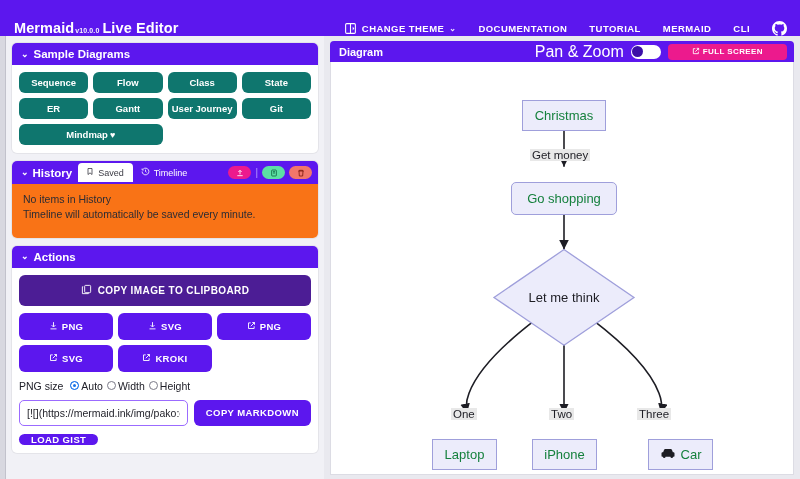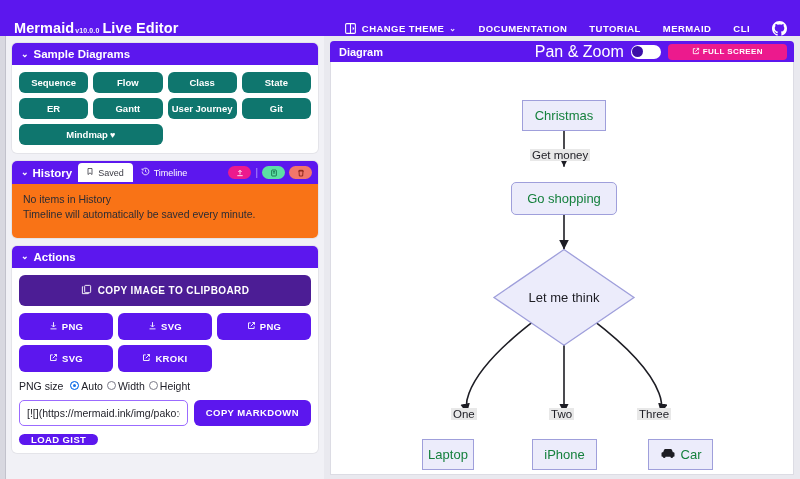--- a/index.html
+++ b/index.html
@@ -396,21 +396,21 @@
       <div class="edge-label" style="left:199px; top:87px;">Get money</div>
 
       <div class="node rounded" style="left:180px; top:120px; width:106px; height:33px;">Go shopping</div>
 
       <div class="diamond-label" style="left:183px; top:228px; width:100px; text-align:center;">Let me think</div>
 
       <div class="edge-label" style="left:120px; top:346px;">One</div>
       <div class="edge-label" style="left:218px; top:346px;">Two</div>
       <div class="edge-label" style="left:306px; top:346px;">Three</div>
 
-      <div class="node" style="left:91px; top:377px; width:52px; height:31px;">Laptop</div>
+      <div class="node" style="left:101px; top:377px; width:65px; height:31px;">Laptop</div>
 
       <div class="node" style="left:201px; top:377px; width:65px; height:31px;">iPhone</div>
 
       <div class="node car-node" style="left:297px; top:377px; width:65px; height:31px;margin-left:20px;">
         <span>
           <svg width="16" height="13" viewBox="0 0 24 20" fill="#1d1d24">
             <path d="M4.5 8 L6 4.2 C6.3 3.4 7 3 7.8 3 h8.4 c.8 0 1.5.4 1.8 1.2 L19.5 8
                      h.8 c.9 0 1.7.8 1.7 1.7 V14 c0 .6-.4 1-1 1 h-1.2 a2 2 0 0 1-4 0 H8.2
                      a2 2 0 0 1-4 0 H3 c-.6 0-1-.4-1-1 V9.7 C2 8.8 2.8 8 3.7 8 Z"></path>
           </svg>

